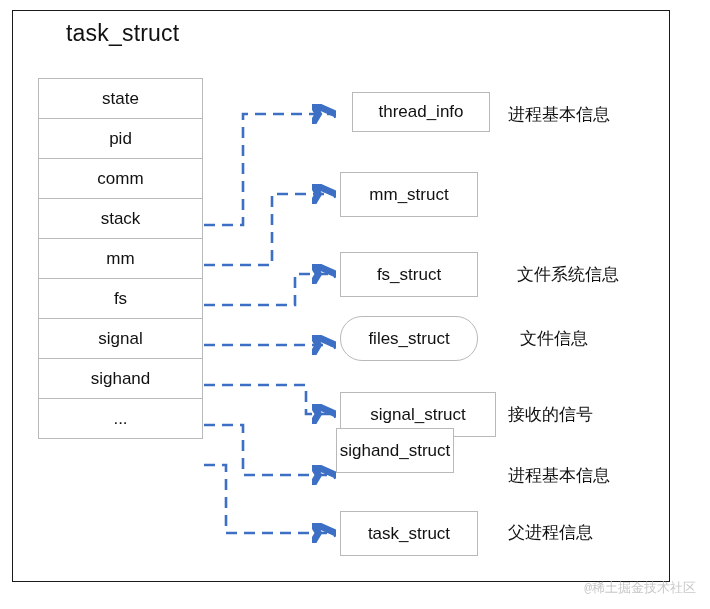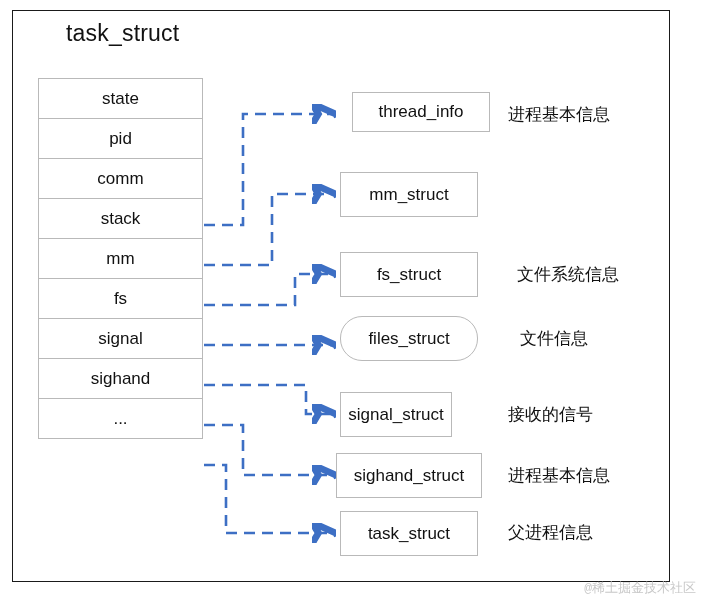--- a/index.html
+++ b/index.html
@@ -92,22 +92,22 @@
 
     <path d="M204,425 L243,425 L243,475 L334,475" marker-end="url(#ah)"></path>
 
     <path d="M204,465 L226,465 L226,533 L334,533" marker-end="url(#ah)"></path>
   </svg>
 
   <div class="struct-box" style="left:352px;top:92px;width:138px;height:40px;">thread_info</div>
   <div class="struct-box" style="left:340px;top:172px;width:138px;height:45px;">mm_struct</div>
   <div class="struct-box" style="left:340px;top:252px;width:138px;height:45px;">fs_struct</div>
   <div class="struct-box" style="left:340px;top:316px;width:138px;height:45px;border-radius:22px;">files_struct</div>
-  <div class="struct-box" style="left:340px;top:392px;width:112px;height:45px;text-align:right;">signal_struct</div>
-  <div class="struct-box" style="left:336px;top:453px;width:146px;height:45px;">sighand_struct</div>
+  <div class="struct-box" style="left:340px;top:392px;width:156px;height:45px;text-align:right;">signal_struct</div>
+  <div class="struct-box" style="left:336px;top:428px;width:118px;height:45px;">sighand_struct</div>
   <div class="struct-box" style="left:340px;top:511px;width:138px;height:45px;">task_struct</div>
 
   <div class="note" style="left:508px;top:103px;">进程基本信息</div>
   <div class="note" style="left:508px;top:263px;margin-left:9px;">文件系统信息</div>
   <div class="note" style="left:520px;top:327px;">文件信息</div>
   <div class="note" style="left:508px;top:403px;">接收的信号</div>
   <div class="note" style="left:508px;top:464px;">进程基本信息</div>
   <div class="note" style="left:508px;top:521px;">父进程信息</div>
 
   <div id="watermark">@稀土掘金技术社区</div>

